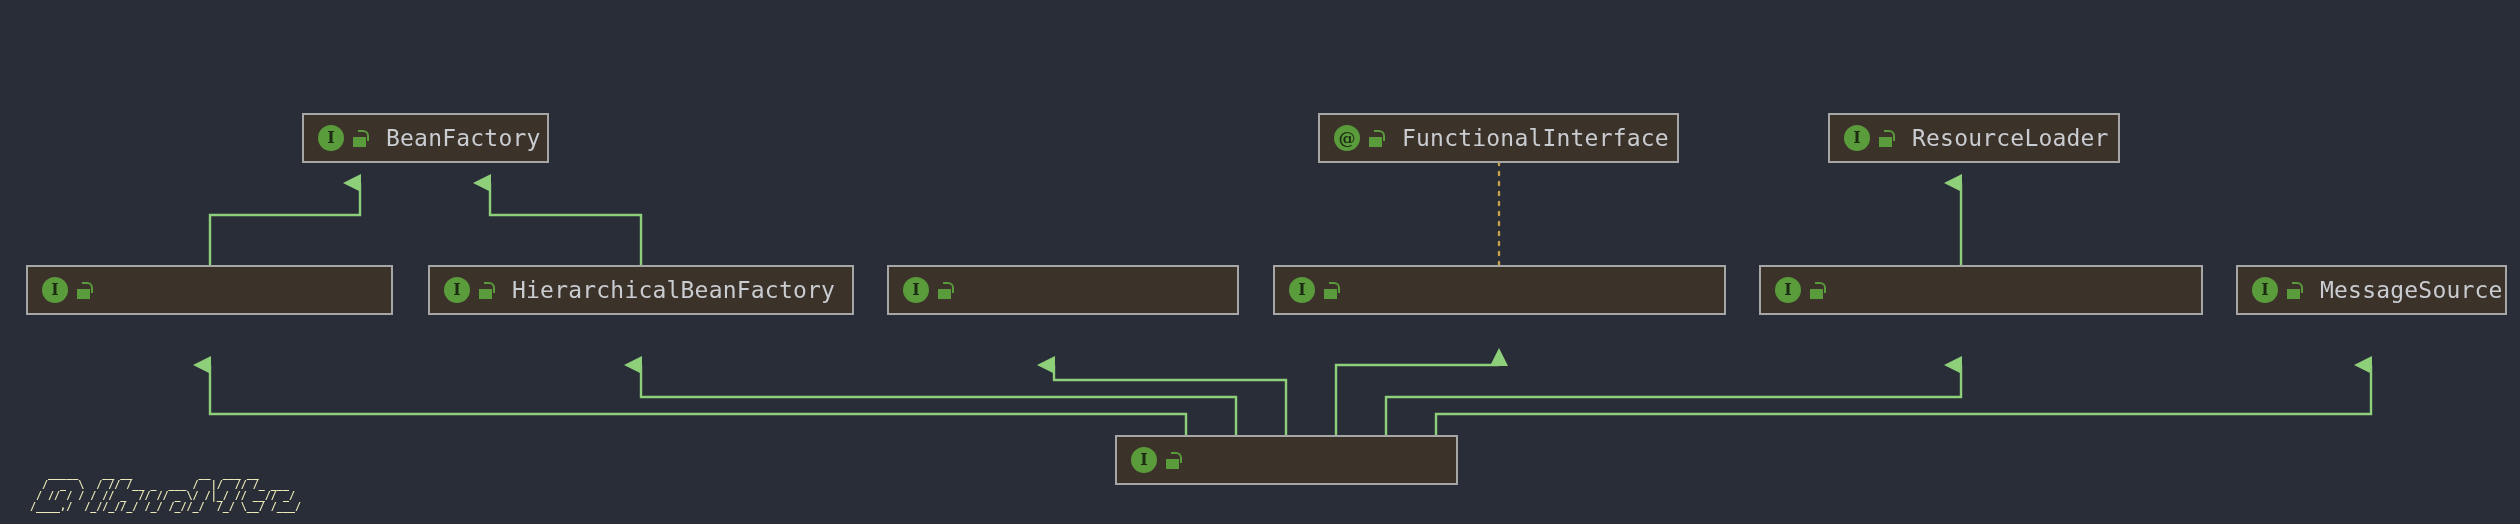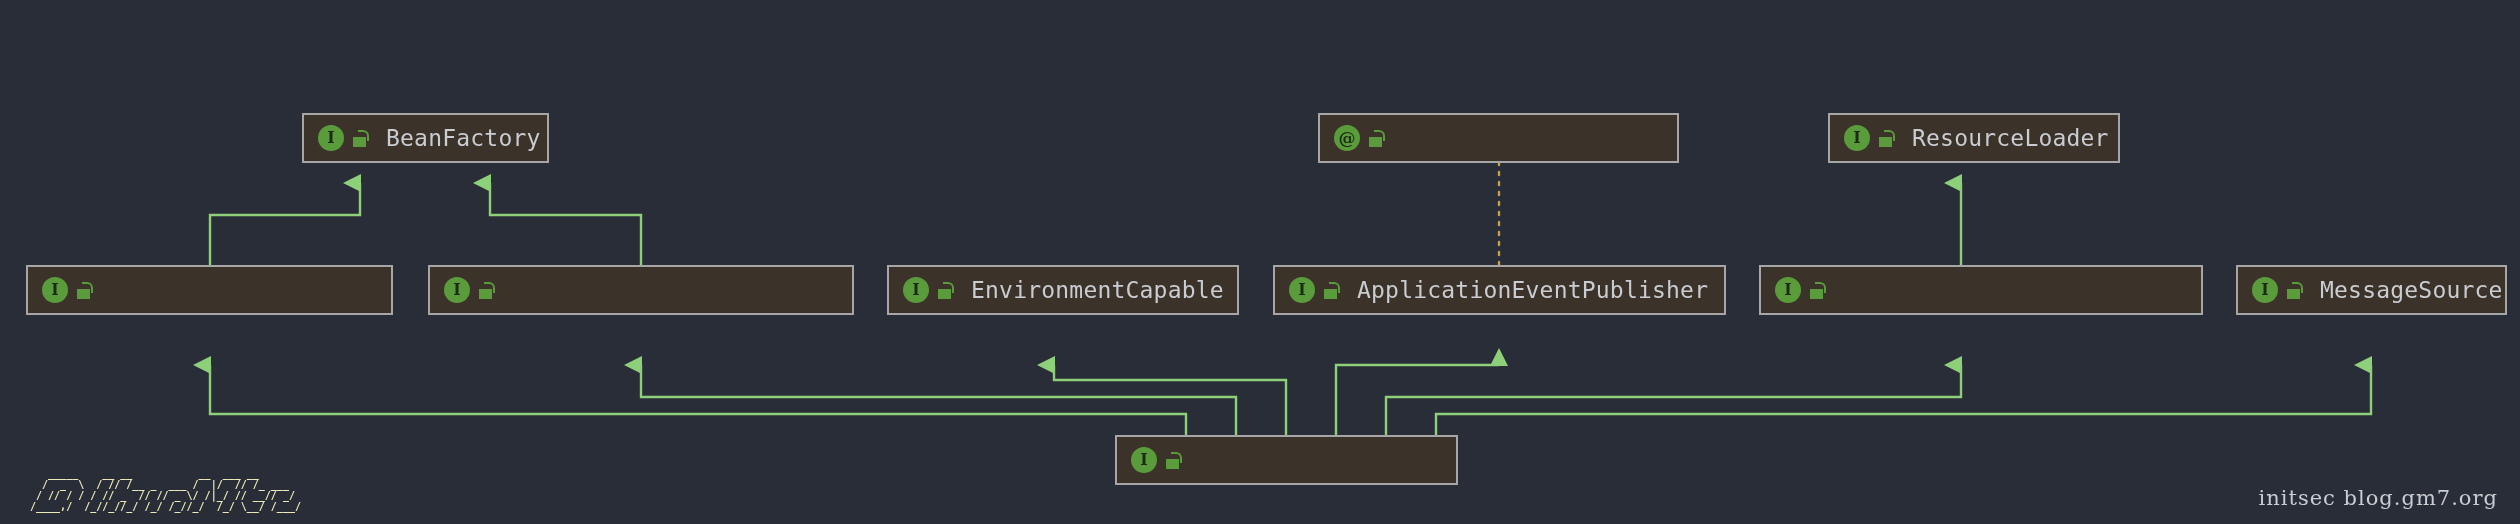--- a/index.html
+++ b/index.html
@@ -166,20 +166,21 @@
       <span class="node-label">BeanFactory</span>
     </div>
     <div class="node" style="left: 1318px; top: 113px; width: 361px; height: 50px;">
       <div class="node-icons">
         <span class="stereo annotation">@</span>
         <span class="lock">
           <span class="shackle"></span>
           <span class="body"></span>
         </span>
       </div>
+      <span class="node-label">FunctionalInterface</span>
     </div>
     <div class="node" style="left: 1828px; top: 113px; width: 292px; height: 50px;">
       <div class="node-icons">
         <span class="stereo">I</span>
         <span class="lock">
           <span class="shackle"></span>
           <span class="body"></span>
         </span>
       </div>
       <span class="node-label">ResourceLoader</span>
@@ -194,40 +195,39 @@
       </div>
     </div>
     <div class="node" style="left: 428px; top: 265px; width: 426px; height: 50px;">
       <div class="node-icons">
         <span class="stereo">I</span>
         <span class="lock">
           <span class="shackle"></span>
           <span class="body"></span>
         </span>
       </div>
+      <span class="node-label">HierarchicalBeanFactory</span>
     </div>
     <div class="node" style="left: 887px; top: 265px; width: 352px; height: 50px;">
       <div class="node-icons">
         <span class="stereo">I</span>
         <span class="lock">
           <span class="shackle"></span>
           <span class="body"></span>
         </span>
       </div>
-      <span class="node-label">EnvironmentCapable</span>
     </div>
     <div class="node" style="left: 1273px; top: 265px; width: 453px; height: 50px;">
       <div class="node-icons">
         <span class="stereo">I</span>
         <span class="lock">
           <span class="shackle"></span>
           <span class="body"></span>
         </span>
       </div>
-      <span class="node-label">ApplicationEventPublisher</span>
     </div>
     <div class="node" style="left: 1759px; top: 265px; width: 444px; height: 50px;">
       <div class="node-icons">
         <span class="stereo">I</span>
         <span class="lock">
           <span class="shackle"></span>
           <span class="body"></span>
         </span>
       </div>
     </div>
@@ -248,14 +248,13 @@
           <span class="shackle"></span>
           <span class="body"></span>
         </span>
       </div>
     </div>
     <div id="watermark">    _____    __ __           __  ___ __      
    /  _  \  / // /__ _  ___ /  |/  // /_ ___ 
   / // / / / // _  // // _ \/ /|_/ // __// _/
  /____,/  /_//_//_/ /_/ /_//_/  /_/ \__/ /___/</div>
 
-  <div id="site-credit">initsec blog.gm7.org</div>
 </div>
 
 </body></html>

